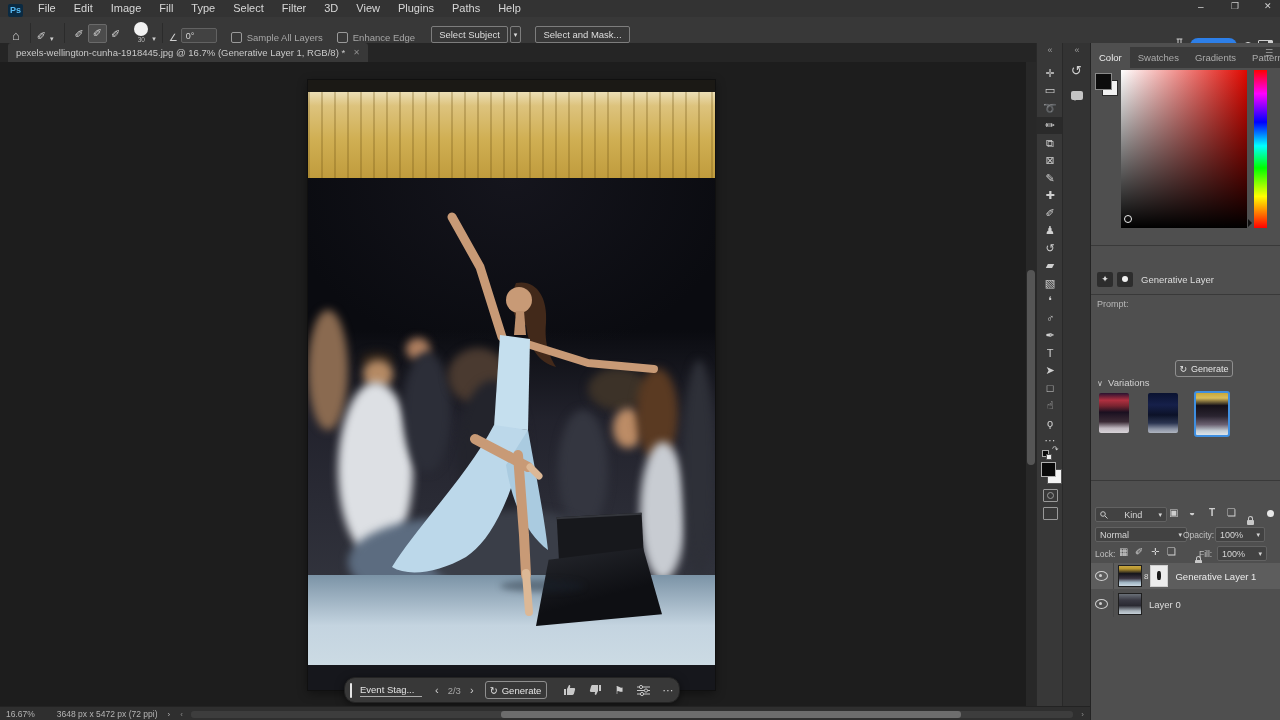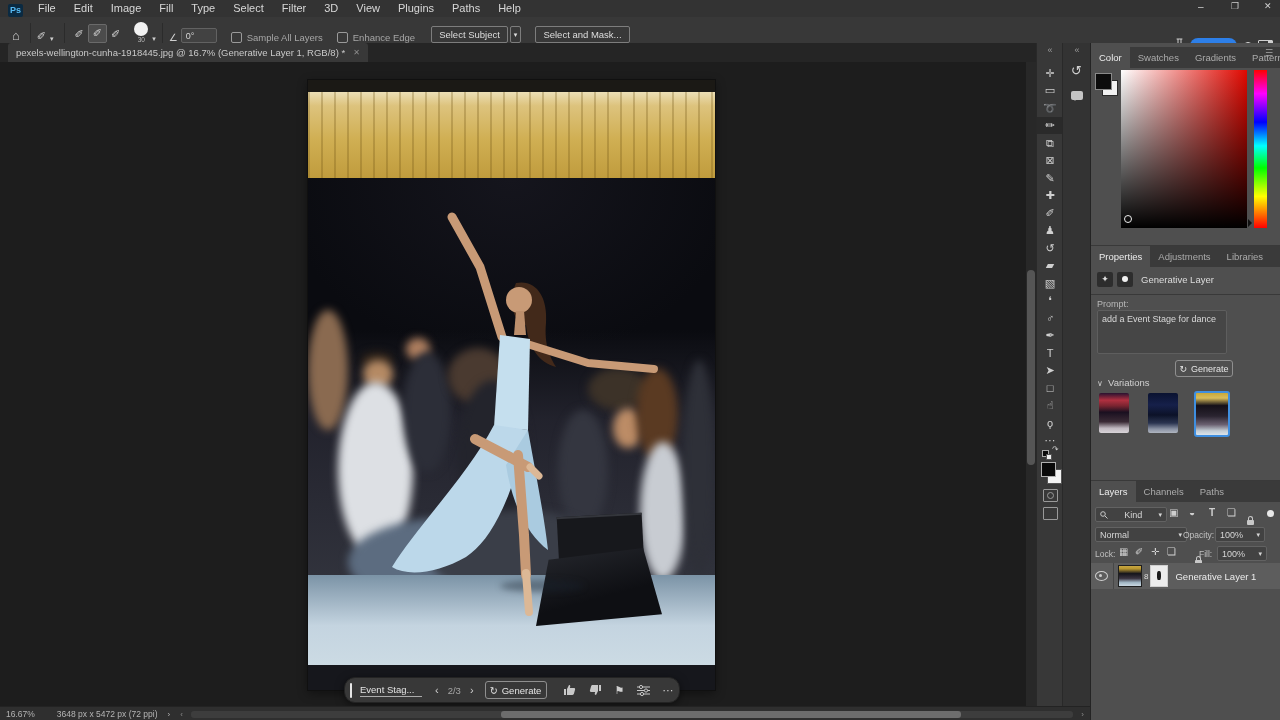--- a/index.html
+++ b/index.html
@@ -268,55 +268,42 @@
     <div class="a" style="left:4px;top:30px;width:15px;height:15px;background:#0c0c0c;border:1px solid #8a8a8a"></div>
     <div class="a" style="left:30px;top:27px;width:126px;height:158px;
       background-image:linear-gradient(to top,#000,rgba(0,0,0,0)),linear-gradient(to right,#fff,#e00800)"></div>
     <div class="a" style="left:33px;top:172px;width:6px;height:6px;border:1px solid #eee;border-radius:50%"></div>
     <div class="a" style="left:163px;top:27px;width:13px;height:158px;
       background:linear-gradient(180deg,#f00 0%,#f0f 15%,#00f 33%,#0ff 48%,#0f0 62%,#ff0 80%,#f00 100%)"></div>
     <div class="a" style="left:157px;top:176px;width:0;height:0;border:4px solid transparent;border-left-color:#111"></div>
 
     
     <div class="divider" style="top:202px"></div>
-    <div class="tabstrip" style="top:203px">
-      <span class="ptab on">Properties</span>
-      <span class="ptab">Adjustments</span>
-      <span class="ptab">Libraries</span>
-    </div>
     <div class="a" style="left:6px;top:229px;width:16px;height:15px;background:#2d2d2d;border-radius:2px;color:#ddd;font-size:9px;text-align:center;line-height:15px">✦</div>
     <div class="a" style="left:26px;top:229px;width:16px;height:15px;background:#2d2d2d;border-radius:2px">
       <div style="position:absolute;left:5px;top:4px;width:6px;height:6px;background:#f0f0f0;border-radius:50%"></div>
     </div>
     <span class="a" style="left:50px;top:231px;font-size:9.5px;color:#dcdcdc">Generative Layer</span>
     <div class="divider" style="top:251px"></div>
     <span class="a" style="left:6px;top:256px;font-size:9px;color:#b8b8b8">Prompt:</span>
-    <div class="a" style="left:6px;top:267px;width:130px;height:44px;background:#464646;border:1px solid #5e5e5e;border-radius:2px;font-size:9px;color:#d8d8d8;padding:3px 4px;box-sizing:border-box">
-      <span>add a Event Stage for dance</span>
-    </div>
     <div class="a pbtn" style="left:84px;top:317px;width:56px;height:15px;font-size:9px">
       <span>↻</span>
       <span>Generate</span>
     </div>
     <span class="a" style="left:6px;top:336px;font-size:8px;color:#c8c8c8">∨</span>
     <span class="a" style="left:17px;top:334px;font-size:9.5px;color:#d0d0d0">Variations</span>
     <div class="a" style="left:8px;top:350px;width:30px;height:40px;border-radius:2px;
       background:linear-gradient(180deg,#2a1230 0%,#b03040 18%,#7a2430 32%,#1a1020 48%,#3a2a35 72%,#c0b8c0 88%,#d8d4d8 100%)"></div>
     <div class="a" style="left:57px;top:350px;width:30px;height:40px;border-radius:2px;
       background:linear-gradient(180deg,#0a1230 0%,#16204a 30%,#0c1228 55%,#2a3450 75%,#8a92a4 90%,#b0b6c0 100%)"></div>
     <div class="a" style="left:103px;top:348px;width:32px;height:42px;border:2px solid #3f8fe0;border-radius:3px;
       background:linear-gradient(180deg,#c8a83a 0%,#d8bc5a 12%,#141018 30%,#2a2430 55%,#6a6070 75%,#c2ccd4 90%,#dce4ea 100%)"></div>
 
     
     <div class="divider" style="top:437px"></div>
-    <div class="tabstrip" style="top:438px">
-      <span class="ptab on">Layers</span>
-      <span class="ptab">Channels</span>
-      <span class="ptab">Paths</span>
-    </div>
     <div class="a field" style="left:4px;top:464px;width:62px;height:13px">
       <svg width="8" height="8" viewBox="0 0 8 8">
           <circle cx="3" cy="3" r="2.3" stroke="#c8c8c8" fill="none"></circle>
           <line x1="5" y1="5" x2="7.5" y2="7.5" stroke="#c8c8c8"></line>
         </svg>
       <span>Kind</span>
       <span style="font-size:7px">▾</span>
     </div>
     <span class="a ic" style="left:78px;top:464px;font-size:10px">▣</span>
     <span class="a ic" style="left:98px;top:464px;font-size:10px">◒</span>
@@ -348,20 +335,26 @@
     <div class="lrow" style="top:520px;background:#5d5d5d">
       <span class="eye" style="margin:0 5px 0 4px"></span>
       <div style="width:1px;height:26px;background:#474747;margin-right:4px"></div>
       <div class="lthumb" style="background:linear-gradient(180deg,#caa843 0%,#b8962f 14%,#15151c 38%,#3a3440 62%,#9fb4c2 82%,#c3d2dc 96%)"></div>
       <span style="font-size:8px;color:#ddd;margin:0 2px">8</span>
       <div style="width:16px;height:20px;background:#ececec;border:1px solid #cfcfcf;position:relative">
         <div style="position:absolute;left:6px;top:5px;width:4px;height:9px;background:#1c1c1c;border-radius:40%"></div>
       </div>
       <span style="font-size:9.5px;color:#ececec;margin-left:7px">Generative Layer 1</span>
     </div>
+    <div class="lrow" style="top:548px">
+      <span class="eye" style="margin:0 5px 0 4px"></span>
+      <div style="width:1px;height:26px;background:#474747;margin-right:4px"></div>
+      <div class="lthumb" style="background:linear-gradient(180deg,#6a7078 0%,#3a3a44 30%,#2a2a32 58%,#aab4bc 85%,#c4ced6 100%)"></div>
+      <span style="font-size:9.5px;color:#dedede;margin-left:7px">Layer 0</span>
+    </div>
   </div>
 
   <div class="a" id="taskbar">
     <div style="width:2px;height:15px;background:#e6e6e6;border-radius:1px;margin:0 8px 0 5px"></div>
     <div style="width:62px;border-bottom:1px solid #ababab;color:#e2e2e2;padding-bottom:1px">
       <span>Event Stag...</span>
     </div>
     <span class="ic" style="margin:0 9px 0 13px;font-size:11px">‹</span>
     <span class="dim">2/3</span>
     <span class="ic" style="margin:0 11px 0 9px;font-size:11px">›</span>

